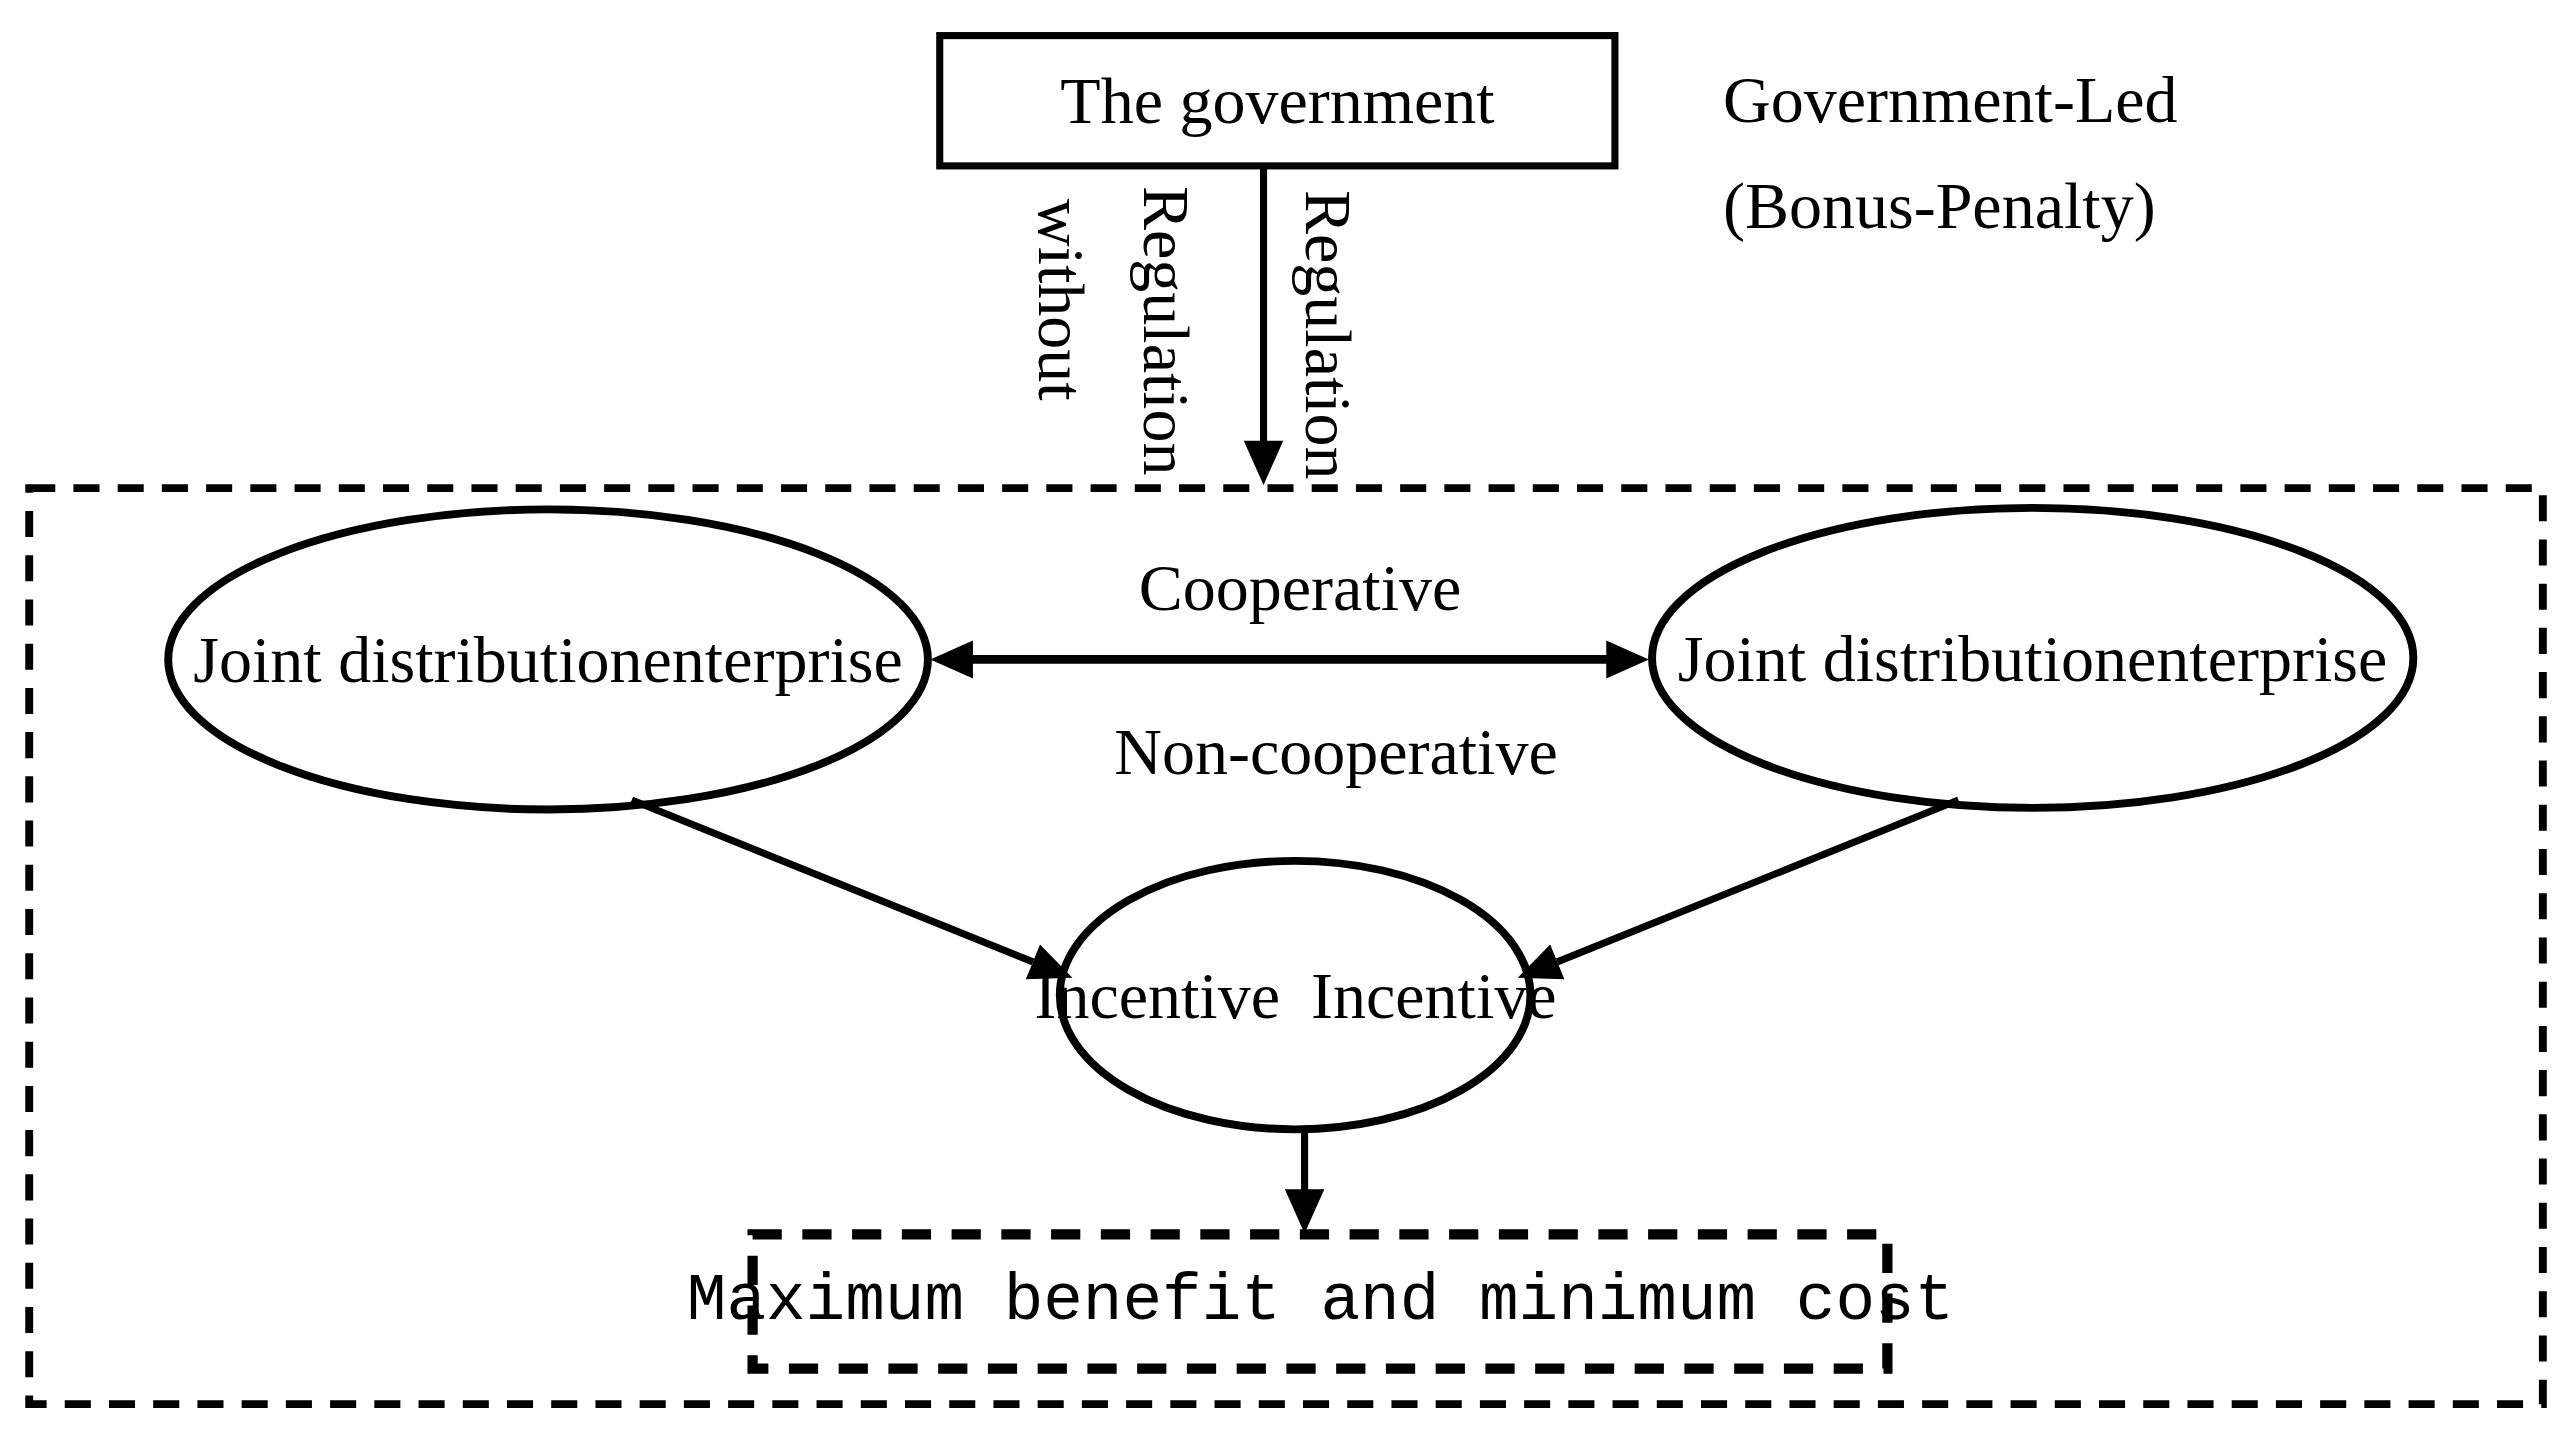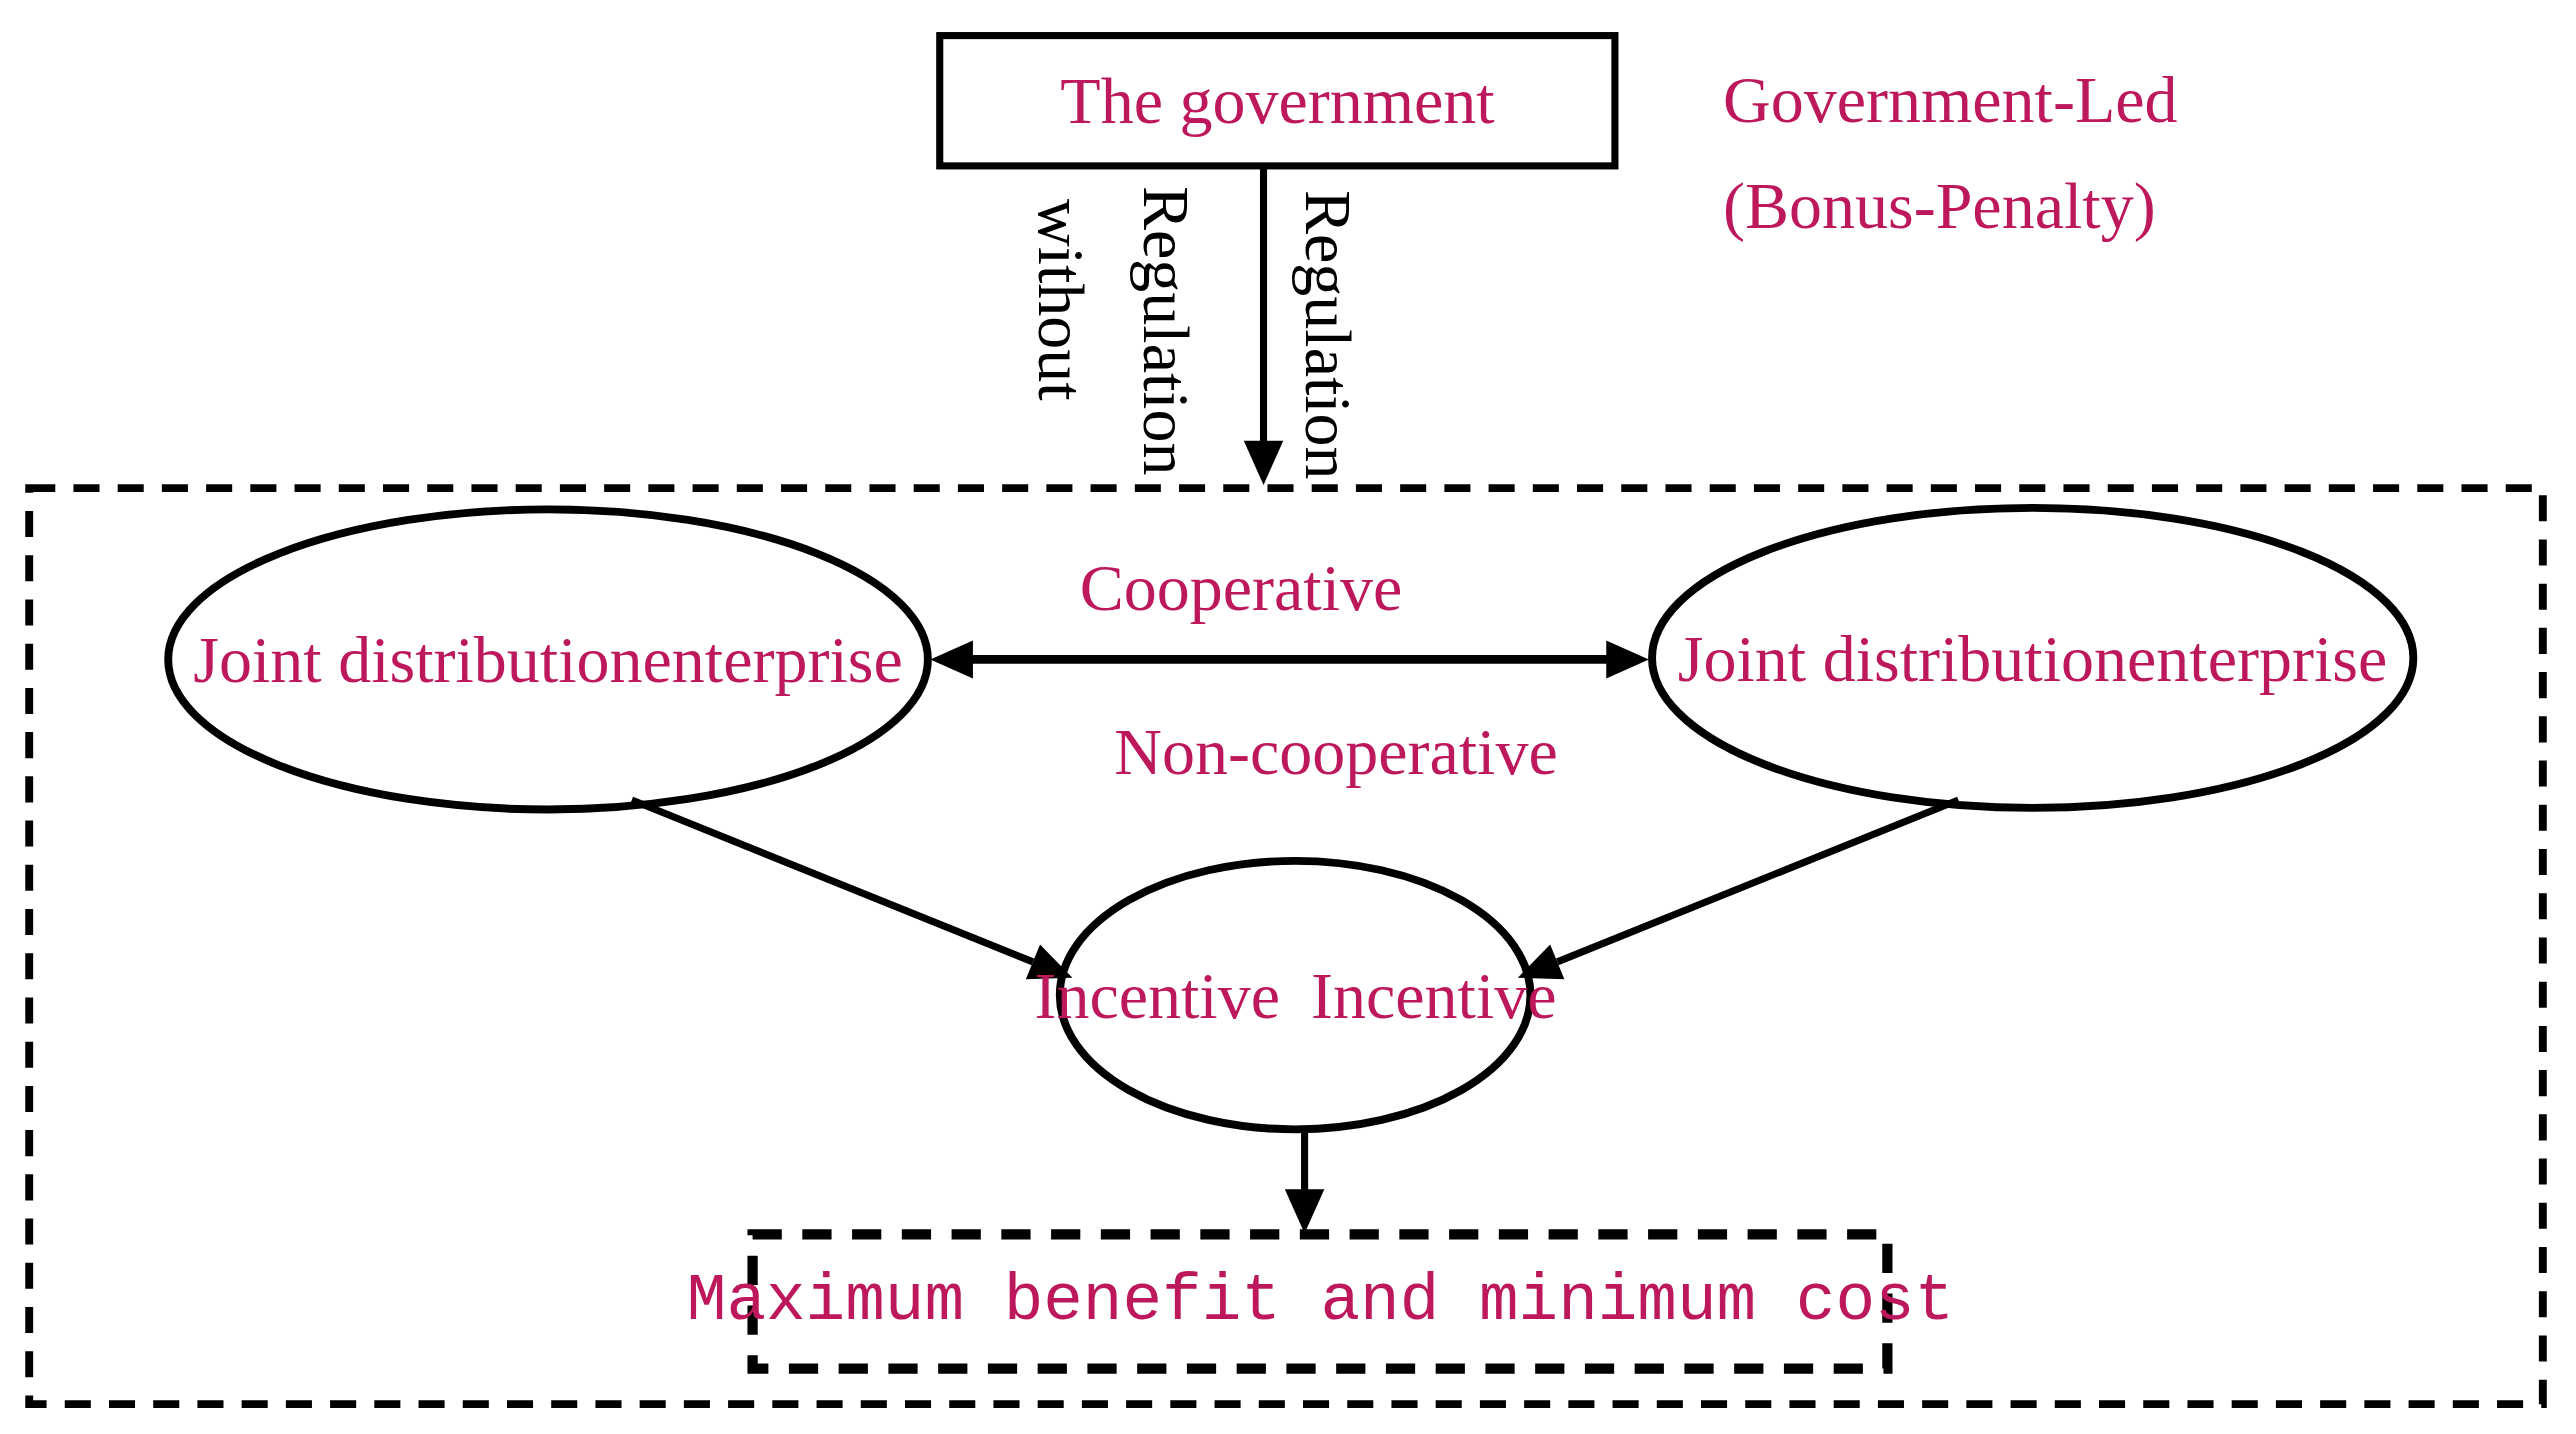--- a/index.html
+++ b/index.html
@@ -17,21 +17,21 @@
     overflow: hidden;
   }
   #shapes {
     position: absolute;
     left: 0;
     top: 0;
   }
   .txt {
     position: absolute;
     font-size: 66px;
-    color: #be185d;
+    color: #000000;
     white-space: nowrap;
   }
   .boxlabel {
     display: flex;
     align-items: center;
     justify-content: center;
     text-align: center;
   }
   .twoline {
     display: flex;
@@ -114,21 +114,21 @@
   <div class="txt twoline" style="left:168px; top:509px; width:760px; height:300px;">
     <span>Joint distribution</span>
     <span>enterprise</span>
   </div>
 
   <div class="txt twoline" style="left:1652px; top:508px; width:761px; height:300px;">
     <span>Joint distribution</span>
     <span>enterprise</span>
   </div>
 
-  <div class="txt centered" style="left:1241px; top:588px;">Cooperative</div>
+  <div class="txt centered" style="left:1300px; top:588px;">Cooperative</div>
   <div class="txt centered" style="left:1311px; top:752px;margin-left:25px;">Non-cooperative</div>
 
   <div class="txt twoline" style="left:1060px; top:861px; width:471px; height:268px;gap:31px;">
     <span>Incentive</span>
     <span>Incentive</span>
   </div>
 
   <div class="txt boxlabel" style="left:753px; top:1234px; width:1135px; height:134px;font-family:Liberation Mono, monospace;">Maximum benefit and minimum cost</div>
 
 </div>

